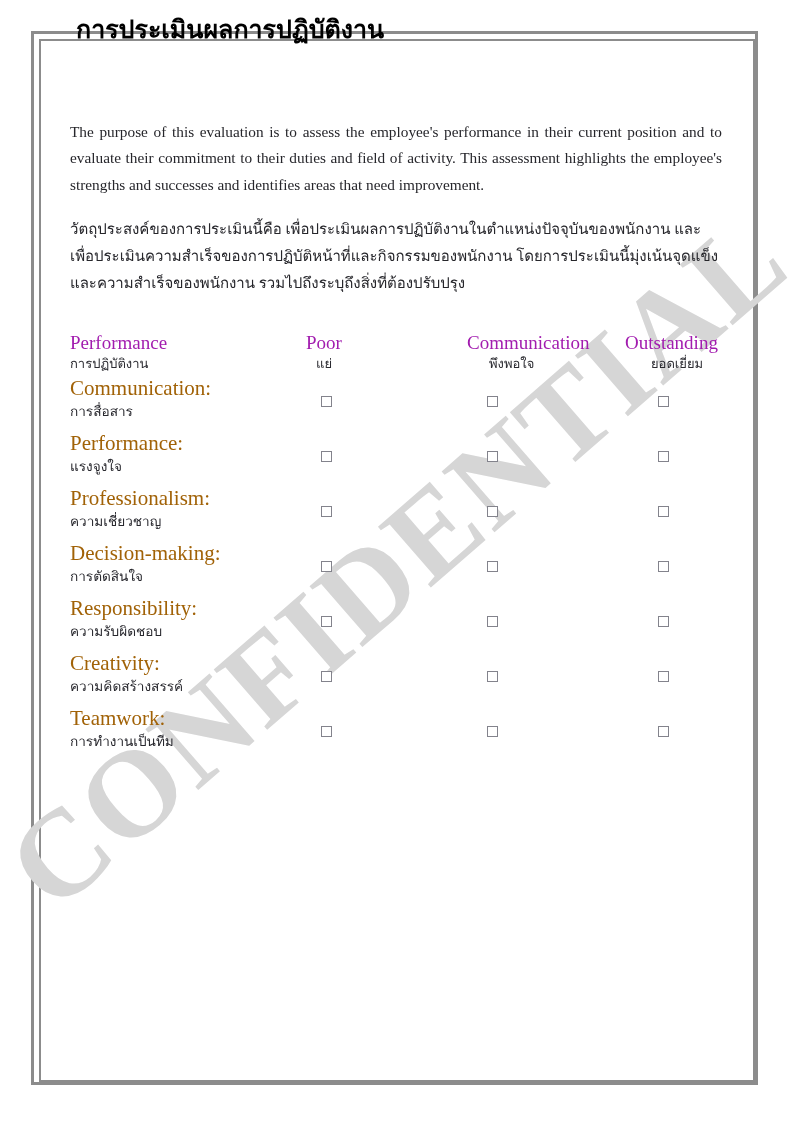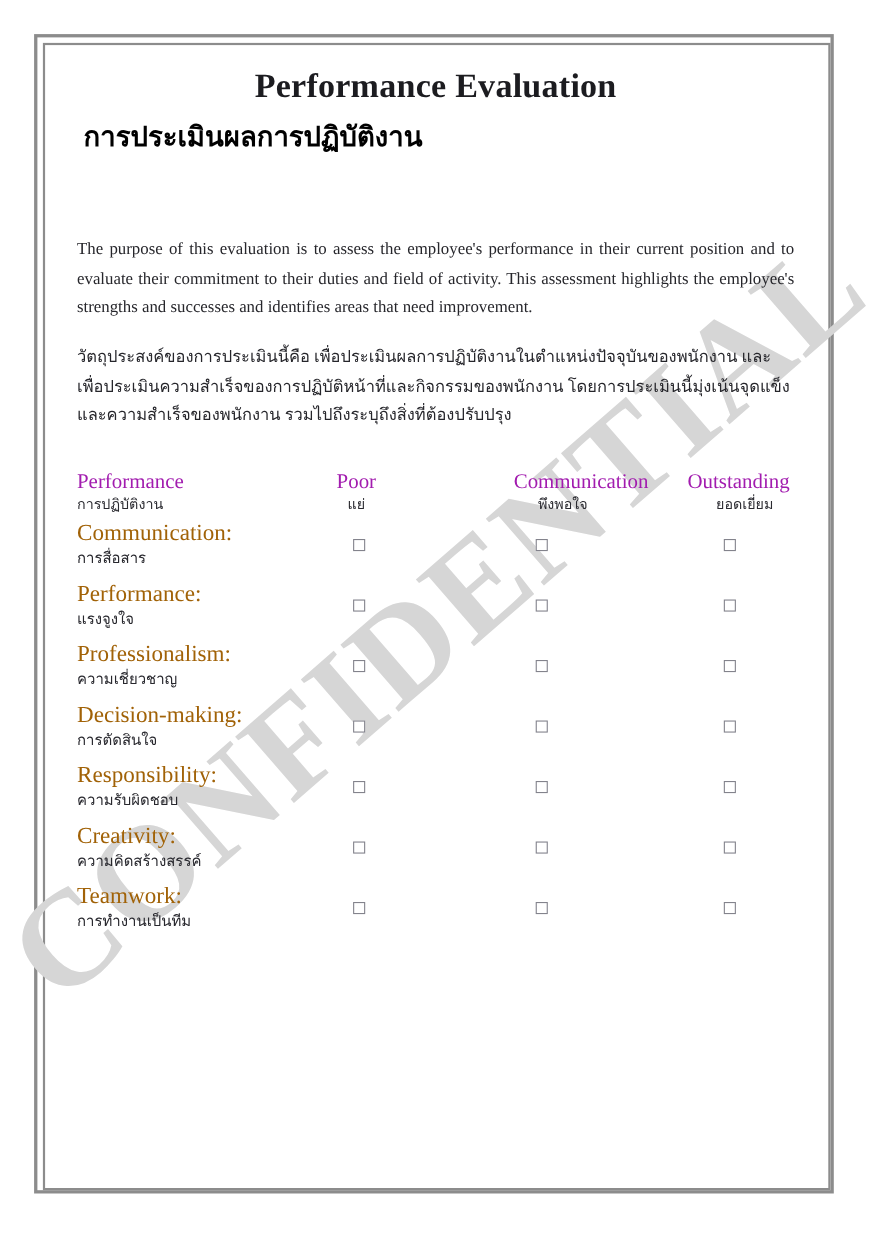--- a/index.html
+++ b/index.html
@@ -191,21 +191,20 @@
 
 <div id="page-frame-outer"></div>
 <div id="page-frame-inner"></div>
 
 <div id="watermark">
   <div class="wm-text">CONFIDENTIAL</div>
 </div>
 
 <div id="content">
 
-  <h1 class="doc-title-en">Performance Evaluation</h1>
   <h2 class="doc-title-th">การประเมินผลการปฏิบัติงาน</h2>
 
   <p class="para-en">The purpose of this evaluation is to assess the employee's performance in their current position and to evaluate their commitment to their duties and field of activity. This assessment highlights the employee's strengths and successes and identifies areas that need improvement.</p>
   <p class="para-th">วัตถุประสงค์ของการประเมินนี้คือ เพื่อประเมินผลการปฏิบัติงานในตำแหน่งปัจจุบันของพนักงาน และเพื่อประเมินความสำเร็จของการปฏิบัติหน้าที่และกิจกรรมของพนักงาน โดยการประเมินนี้มุ่งเน้นจุดแข็งและความสำเร็จของพนักงาน รวมไปถึงระบุถึงสิ่งที่ต้องปรับปรุง</p>
 
   <table class="rating-table">
     <colgroup>
       <col class="c-label">
         <col class="c-poor">
         <col class="c-satis">

